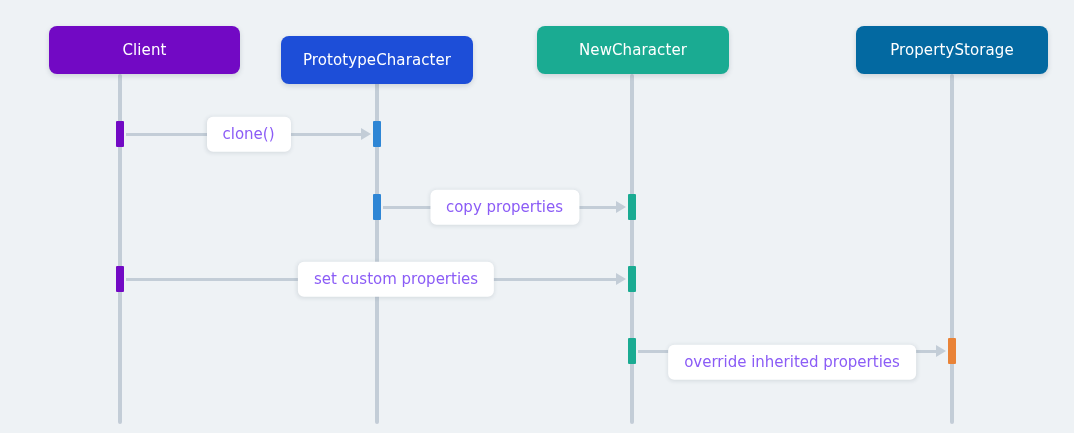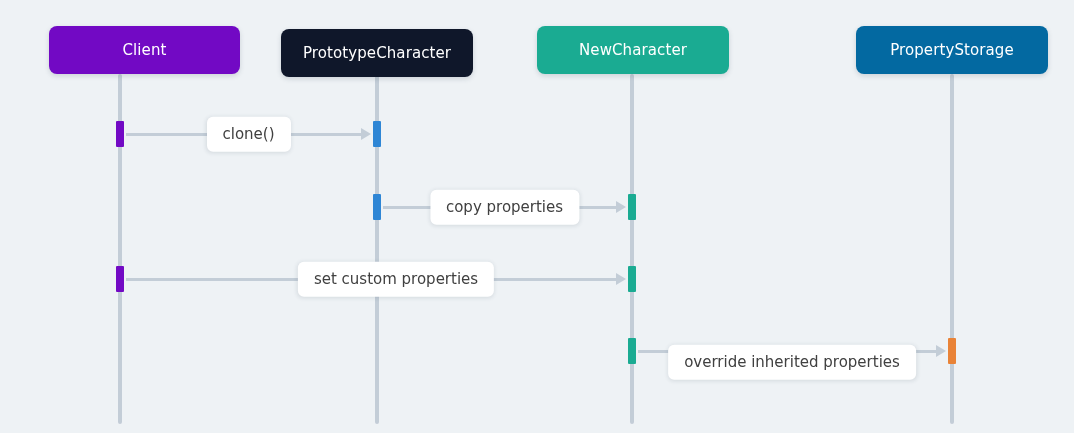--- a/index.html
+++ b/index.html
@@ -60,21 +60,21 @@
     height: 0;
     border-top: 6px solid transparent;
     border-bottom: 6px solid transparent;
     border-left: 10px solid #c3cdd7;
   }
   
   .msg-label {
     position: absolute;
     transform: translate(-50%, -50%);
     background: #ffffff;
-    color: #404040;
+    color: #8b5cf6;
     font-size: 15px;
     border-radius: 6px;
     padding: 9px 16px;
     box-shadow: 0 1px 4px rgba(40, 60, 80, 0.13);
     white-space: nowrap;
     line-height: 1.1;
   }
 </style>
 </head>
 <body>
@@ -83,21 +83,21 @@
   <div id="lifelines">
       <div class="lifeline" style="left: 118px; top: 74px; height: 350px;"></div>
       <div class="lifeline" style="left: 375px; top: 74px; height: 350px;"></div>
       <div class="lifeline" style="left: 630px; top: 74px; height: 350px;"></div>
       <div class="lifeline" style="left: 950px; top: 74px; height: 350px;"></div>
     </div>
   <div id="participants">
       <div class="participant" style="left: 25px; top: 26px; width: 191px; height: 48px; background: rgb(114, 9, 196); margin-left: 24px;">
         <span>Client</span>
       </div>
-      <div class="participant" style="left: 281px; top: 29px; width: 192px; height: 48px; background: #0f172a;">
+      <div class="participant" style="left: 281px; top: 36px; width: 192px; height: 48px; background: #1d4ed8;">
         <span>PrototypeCharacter</span>
       </div>
       <div class="participant" style="left: 537px; top: 26px; width: 192px; height: 48px; background: rgb(26, 171, 146);">
         <span>NewCharacter</span>
       </div>
       <div class="participant" style="left: 856px; top: 26px; width: 192px; height: 48px; background: #0369a1;">
         <span>PropertyStorage</span>
       </div>
     </div>
   <div id="messages">

